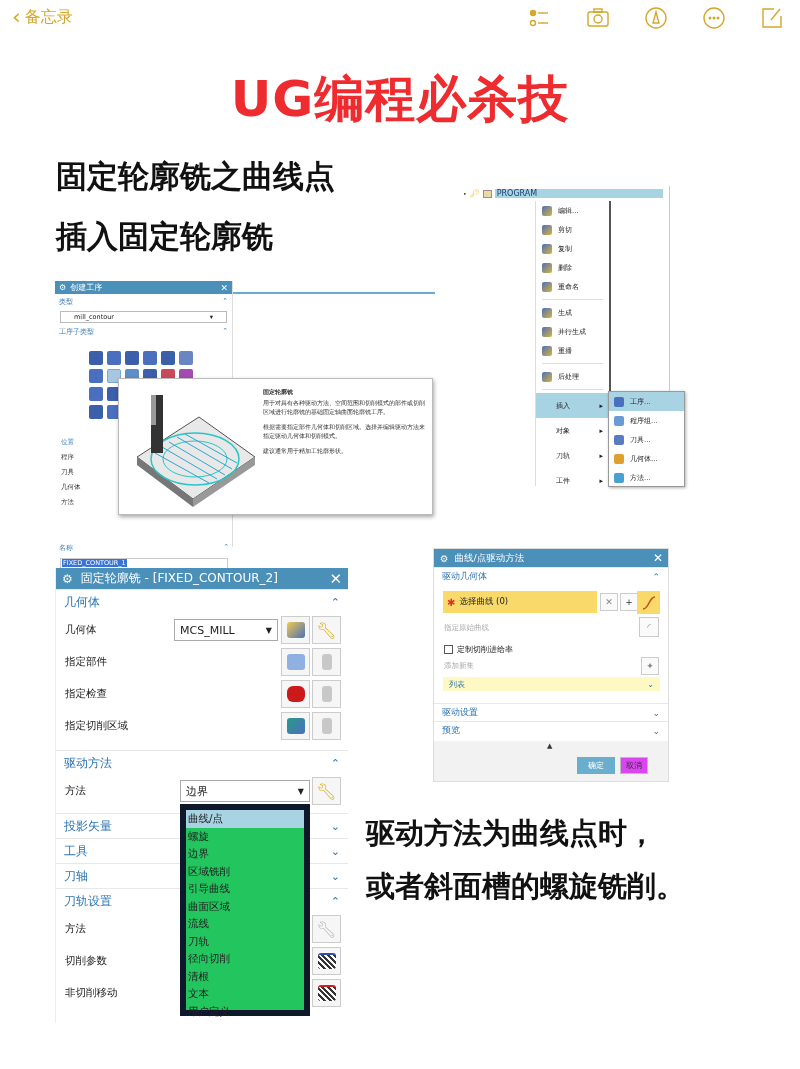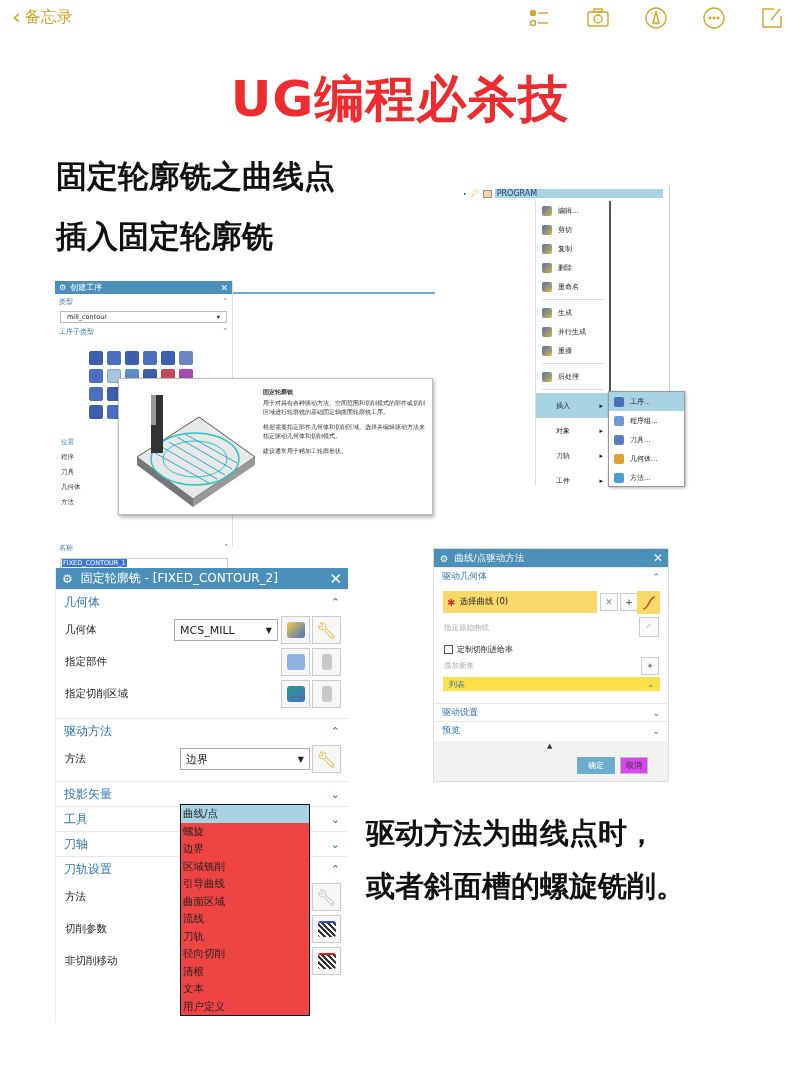--- a/index.html
+++ b/index.html
@@ -19,21 +19,21 @@
   .sub1 { position: absolute; left: 56px; top: 156px; font-size: 31px; font-weight: bold; color: #111; }
   .sub2 { position: absolute; left: 56px; top: 216px; font-size: 31px; font-weight: bold; color: #111; }
 
   
   .shot1 { position: absolute; left: 55px; top: 281px; width: 380px; height: 266px; }
   .s1-panel { position: absolute; left: 0; top: 0; width: 178px; height: 266px; background: #fff; border-right: 1px solid #ddd; }
   .s1-title { height: 13px; background: #4a90b8; color: #fff; font-size: 8px; display: flex; align-items: center; padding-left: 4px; gap: 4px; }
   .s1-title .x { margin-left: auto; margin-right: 4px; font-size: 9px; }
   .s1-rightbar { position: absolute; left: 178px; top: 0; width: 202px; height: 13px; border-bottom: 2px solid #6aaccd; }
   .s1-sec { color: #3f7fb4; font-size: 7px; padding: 3px 4px; display: flex; justify-content: space-between; }
-  .s1-select { margin: 1px 5px; height: 12px; border: 1px solid #bbb; font-size: 6.5px; padding: 1px 6px; display: flex; justify-content: space-between; align-items: center; }
+  .s1-select { margin: 1px 5px; height: 12px; border: 1px solid #bbb; font-size: 6.5px; padding: 1px 13px; display: flex; justify-content: space-between; align-items: center; }
   .s1-icons { position: absolute; left: 34px; top: 70px; width: 120px; }
   .s1-icons .row { display: flex; gap: 4px; margin-bottom: 4px; }
   .s1-icons .ic { width: 14px; height: 14px; border-radius: 2px; }
   .s1-list { position: absolute; left: 6px; top: 154px; font-size: 6.5px; line-height: 15px; color: #333; }
   .s1-list .h { color: #3f7fb4; }
   .s1-name { position: absolute; left: 0; top: 233px; width: 178px; margin-top: 26px; }
   .s1-nameinput { margin: 2px 5px; height: 11px; border: 1px solid #ccc; font-size: 6.5px; padding-left: 1px; }
   .s1-nameinput span { background: #3874d8; color: #fff; padding: 0 1px; }
   .s1-tooltip { position: absolute; left: 63px; top: 97px; width: 315px; height: 137px; background: #fff; border: 1px solid #bbb; box-shadow: 1px 2px 4px rgba(0,0,0,0.35); }
   .s1-art { position: absolute; left: 8px; top: 8px; width: 130px; height: 124px; }
@@ -61,37 +61,37 @@
   .shot3 { position: absolute; left: 55px; top: 568px; width: 293px; height: 455px; background: #fff; border-left: 1px solid #eee; }
   .s3-title { height: 21px; background: #4a90b8; color: #fff; font-size: 12px; display: flex; align-items: center; padding-left: 6px; gap: 8px; }
   .s3-title .x { margin-left: auto; margin-right: 6px; font-size: 15px; cursor: pointer; }
   .s3-sec { color: #2d74b0; font-size: 12px; padding: 0 8px; height: 25px; display: flex; align-items: center; justify-content: space-between; border-top: 1px solid #e8e8e8; }
   .s3-sec .car { color: #2d74b0; font-size: 11px; }
   .s3-row { height: 32px; display: flex; align-items: center; padding-left: 9px; font-size: 10.5px; color: #222; position: relative; }
   .s3-combo { position: absolute; left: 118px; width: 104px; height: 22px; border: 1px solid #aaa; font-size: 11px; padding: 0 5px; display: flex; align-items: center; justify-content: space-between; background: #fff; }
   .s3-combo .dd { font-size: 8px; }
   .s3-btn { position: absolute; width: 29px; height: 28px; border: 1px solid #ccc; background: #f6f6f6; display: flex; align-items: center; justify-content: center; }
   .s3-btn .ic { width: 18px; height: 16px; border-radius: 3px; }
-  .s3-list { position: absolute; left: 124px; top: 236px; width: 130px; height: 212px; background: #ef4444; border: 1px solid #0f172a; font-size: 10.5px; z-index: 3; }
+  .s3-list { position: absolute; left: 124px; top: 236px; width: 130px; height: 212px; background: #22c55e; border: 6px solid #0f172a; font-size: 10.5px; z-index: 3; }
   .s3-list div { height: 17.5px; line-height: 17.5px; padding-left: 2px; color: #222; cursor: pointer; }
   .s3-list .sel { background: #a7d3e3; }
 
   
   .shot4 { position: absolute; left: 433px; top: 548px; width: 236px; height: 234px; background: #fff; border: 1px solid #ddd; }
   .s4-title { height: 18px; background: #4a90b8; color: #fff; font-size: 9.5px; display: flex; align-items: center; padding-left: 6px; gap: 6px; }
   .s4-title .x { margin-left: auto; margin-right: 5px; font-size: 12px; cursor: pointer; }
   .s4-sec { color: #2d74b0; font-size: 9px; height: 18px; display: flex; align-items: center; justify-content: space-between; padding: 0 8px; border-top: 1px solid #e8e8e8; }
   .s4-sel { position: absolute; left: 9px; top: 42px; width: 154px; height: 22px; background: #f9d96a; font-size: 8.5px; display: flex; align-items: center; padding-left: 4px; gap: 4px; }
   .s4-sel .star { color: #e03030; font-size: 10px; }
   .s4-mini { position: absolute; width: 18px; height: 18px; border: 1px solid #ccc; background: #fafafa; font-size: 9px; display: flex; align-items: center; justify-content: center; color: #888; }
   .s4-curvebtn { position: absolute; left: 203px; top: 42px; width: 23px; height: 23px; background: #f9d96a; display: flex; align-items: center; justify-content: center; }
   .s4-dim { position: absolute; left: 10px; font-size: 7.5px; color: #aaa; }
   .s4-chk { position: absolute; left: 10px; top: 95px; font-size: 8px; display: flex; align-items: center; gap: 4px; }
   .s4-chk .box { width: 9px; height: 9px; border: 1px solid #555; background: #fff; }
-  .s4-list { position: absolute; left: 9px; top: 128px; width: 217px; height: 14px; background: #fde047; color: #2d74b0; font-size: 8px; display: flex; align-items: center; justify-content: space-between; padding: 0 6px; }
+  .s4-list { position: absolute; left: 9px; top: 128px; width: 217px; height: 14px; background: #fef9c3; color: #2d74b0; font-size: 8px; display: flex; align-items: center; justify-content: space-between; padding: 0 6px; }
   .s4-bottom { position: absolute; left: 0; top: 192px; width: 234px; height: 40px; background: #f2f2f2; }
   .s4-ok { position: absolute; left: 143px; top: 208px; width: 38px; height: 17px; background: #6aaecd; color: #fff; font-size: 8px; display: flex; align-items: center; justify-content: center; cursor: pointer; text-align: right; }
   .s4-cancel { position: absolute; left: 186px; top: 208px; width: 28px; height: 17px; background: #d946ef; border: 1px solid #bbb; color: #333; font-size: 8px; display: flex; align-items: center; justify-content: center; cursor: pointer; }
   .s4-up { position: absolute; left: 113px; top: 193px; font-size: 7px; color: #333; }
 
   
   .explain { position: absolute; left: 366px; top: 807px; font-size: 29px; font-weight: bold; color: #111; line-height: 53px; }
 </style>
 </head>
 <body>
@@ -344,20 +344,29 @@
   <div class="s3-row">
     <span>指定部件</span>
     <div class="s3-btn" style="left:225px">
         <span class="ic" style="background:#8fb0e0"></span>
       </div>
     <div class="s3-btn" style="left:256px">
         <span class="ic" style="background:#c8c8c8;width:10px"></span>
       </div>
   </div>
   <div class="s3-row">
+    <span>指定检查</span>
+    <div class="s3-btn" style="left:225px">
+        <span class="ic" style="background:#cc1a1a;border-radius:6px"></span>
+      </div>
+    <div class="s3-btn" style="left:256px">
+        <span class="ic" style="background:#c8c8c8;width:10px"></span>
+      </div>
+  </div>
+  <div class="s3-row">
     <span>指定切削区域</span>
     <div class="s3-btn" style="left:225px">
         <span class="ic" style="background:linear-gradient(135deg,#2a9a8a,#4a6fbf)"></span>
       </div>
     <div class="s3-btn" style="left:256px">
         <span class="ic" style="background:#c8c8c8;width:10px"></span>
       </div>
   </div>
   <div style="height:8px"></div>
   <div class="s3-sec">

